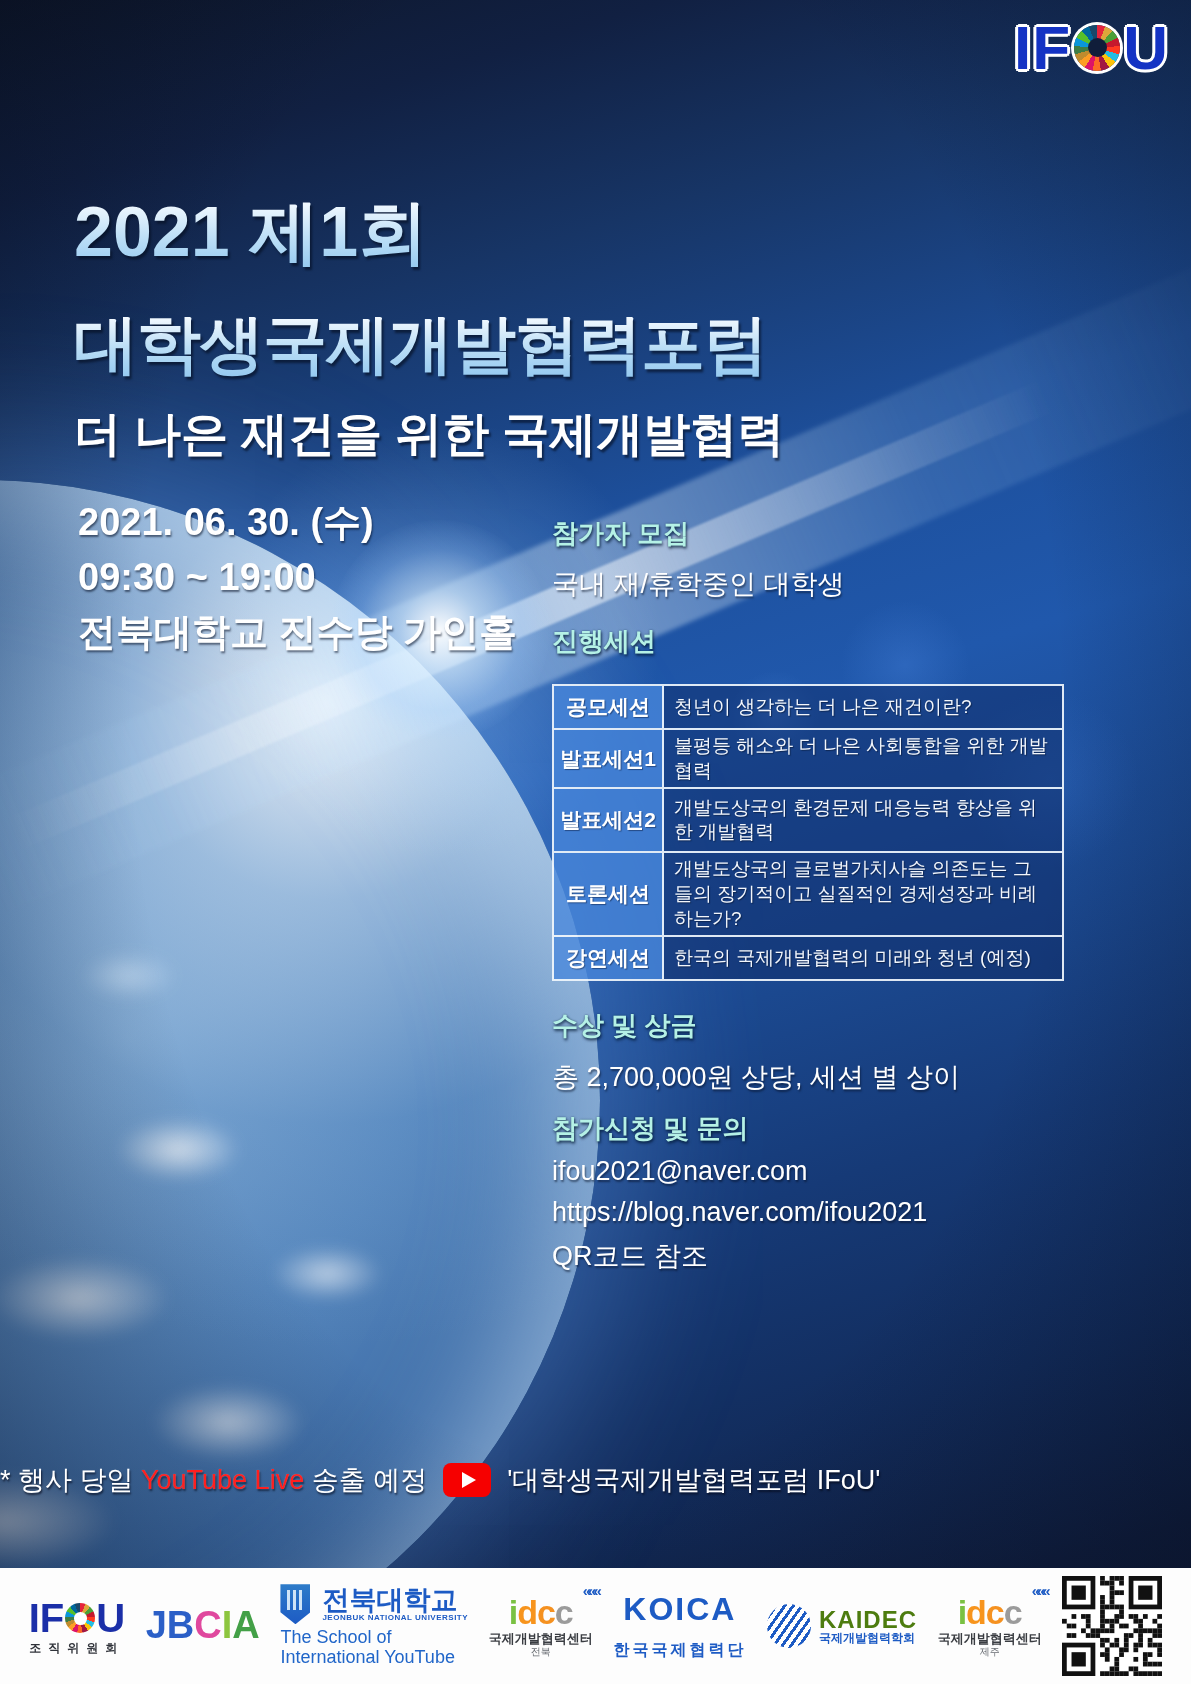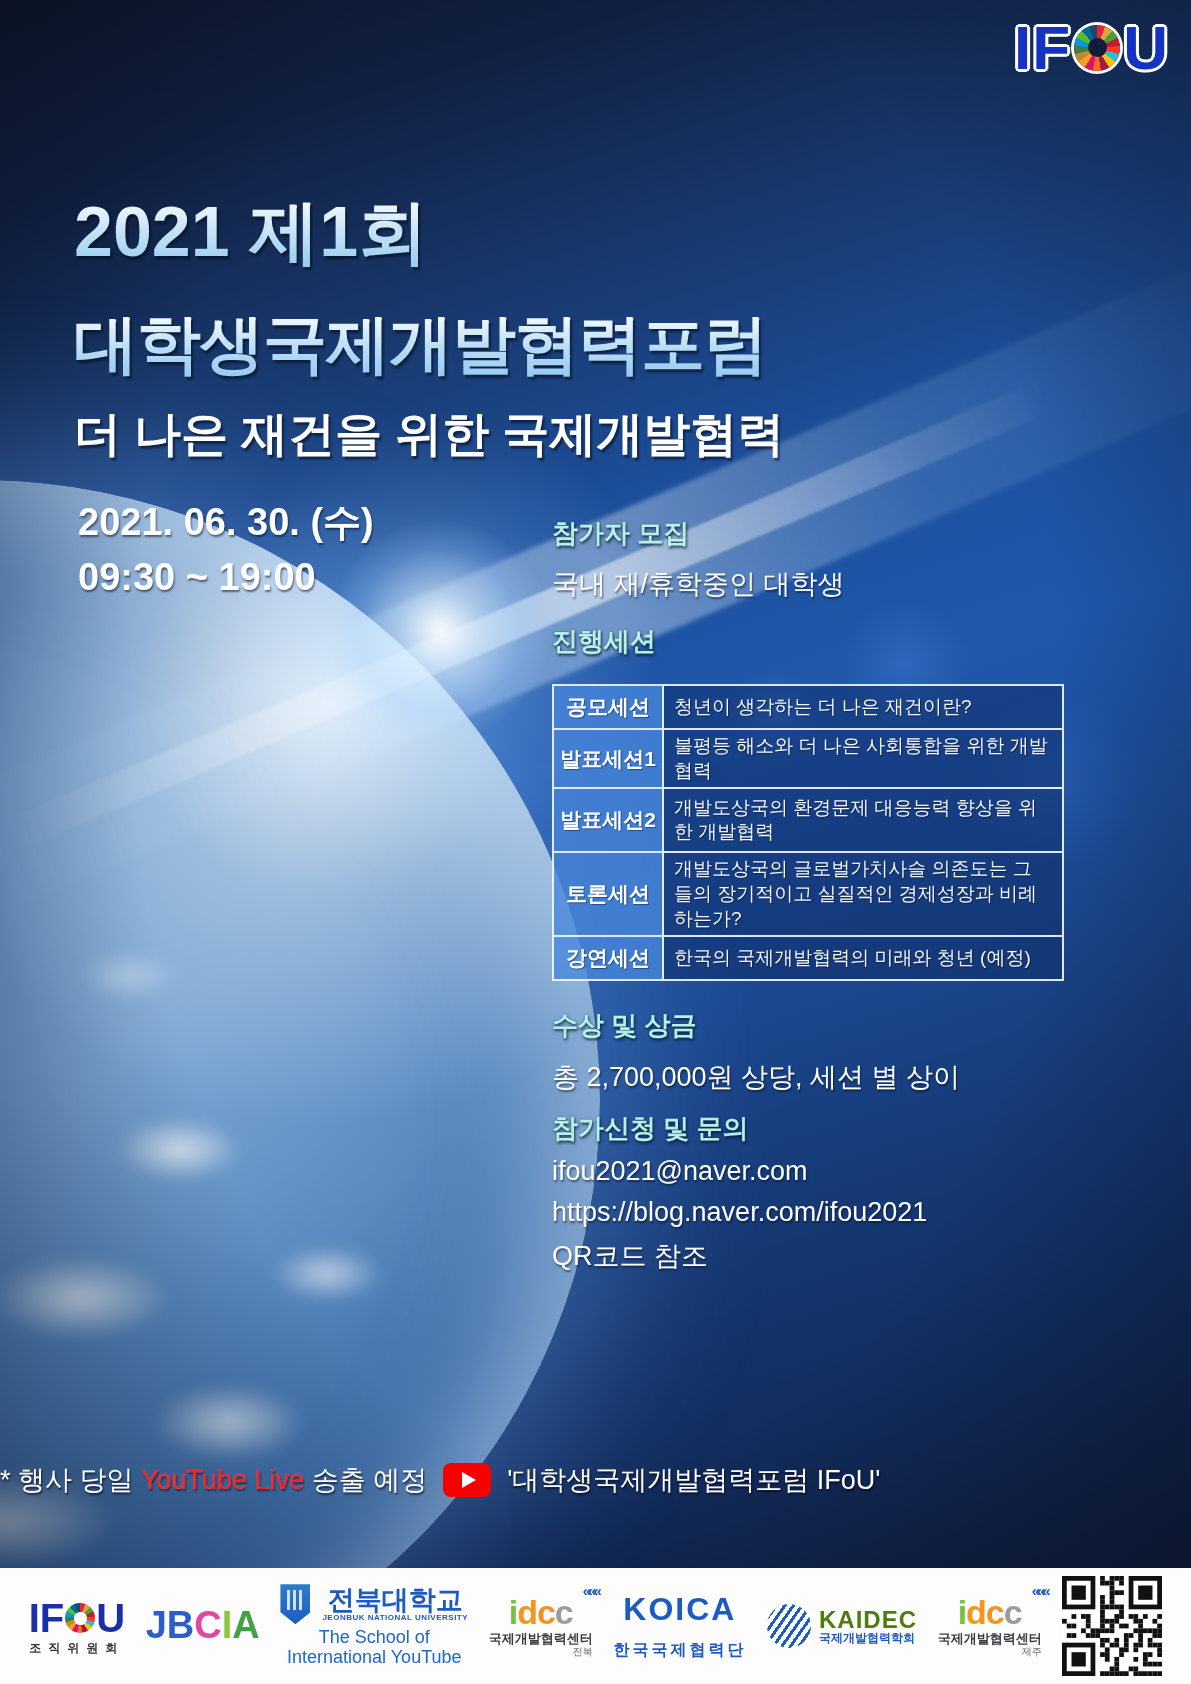--- a/index.html
+++ b/index.html
@@ -101,33 +101,33 @@
     border-top:8px solid transparent;border-bottom:8px solid transparent;}
   
   .footer{position:absolute;left:0;top:1568px;width:100%;height:116px;background:#fdfdfd;
     display:flex;align-items:center;justify-content:space-evenly;padding:0 8px;box-sizing:border-box;}
   .flogo{text-align:center;line-height:1.05;}
   .f-ifou-main{display:flex;align-items:center;justify-content:center;font-size:40px;font-weight:800;color:#1b2fa8;}
   .f-ifou-main .sdg{--hole:#fff;width:30px;height:30px;margin:0 1px;}
   .f-ifou-sub{font-size:12px;color:#30333a;letter-spacing:7px;margin-top:3px;font-weight:600;}
   .f-jbcia{font-size:38px;font-weight:800;letter-spacing:0;}
   .jb-b1{color:#2b5fc7}.jb-c{color:#e0489e}.jb-g1{color:#8dc63f}.jb-g2{color:#43a047}
-  .f-jbnu{display:grid;grid-template-columns:34px auto;grid-column-gap:8px;align-items:center;text-align:center;}
+  .f-jbnu{display:grid;grid-template-columns:34px auto;grid-column-gap:8px;align-items:center;text-align:left;}
   .jbnu-shield{grid-row:1/2;width:30px;height:40px;background:linear-gradient(180deg,#2e7cc9,#1d5bc4);
     clip-path:polygon(0 0,100% 0,100% 70%,50% 100%,0 70%);position:relative;}
   .jbnu-shield::after{content:"";position:absolute;left:7px;top:6px;width:16px;height:20px;
     background:repeating-linear-gradient(90deg,#cfe4f7 0 3px,transparent 3px 6px);}
   .jbnu-name{font-size:27px;font-weight:800;color:#1d5bc4;}
   .jbnu-sub{font-size:8px;font-weight:700;color:#1d5bc4;letter-spacing:.5px;}
   .jbnu-school{grid-column:1/3;font-size:18px;color:#2166c9;margin-top:4px;line-height:1.1;}
   .f-idcc-main{font-size:34px;font-weight:800;letter-spacing:-1px;position:relative;display:inline-block;}
   .id-i{color:#7ac143}.id-d{color:#f7941d}.id-c1{color:#f59120}.id-c2{color:#9b9b9b}
   .idcc-swoosh{position:absolute;right:-26px;top:-12px;font-size:15px;color:#1d5bc4;letter-spacing:-3px;font-weight:700;}
   .f-idcc-sub{font-size:13px;font-weight:700;color:#3a3d42;margin-top:2px;}
-  .f-idcc-region{font-size:10px;color:#6a6e74;text-align:right;margin-top:1px;}
+  .f-idcc-region{font-size:10px;color:#6a6e74;margin-top:1px;}
   .f-koica-main{font-size:32px;font-weight:800;color:#1d5bc4;letter-spacing:2px;position:relative;display:inline-block;}
   .f-koica-sub{font-size:16px;color:#1d5bc4;font-weight:600;letter-spacing:3px;margin-top:16px;}
   .f-kaidec{display:flex;align-items:center;gap:8px;text-align:left;}
   .kaidec-globe{width:44px;height:44px;border-radius:50%;overflow:hidden;
     background:repeating-linear-gradient(125deg,#1d5bc4 0 3px,#ffffff 3px 7px);}
   .kaidec-name{font-size:24px;font-weight:700;color:#4d7c0f;letter-spacing:1px;}
   .kaidec-sub{font-size:12px;font-weight:700;color:#1d5bc4;}
   .qr svg{display:block;}
 </style>
 </head>
@@ -156,20 +156,21 @@
 
   <div class="title">
     <div class="t1">2021 제1회</div>
     <div class="t2">대학생국제개발협력포럼</div>
     <div class="subtitle">더 나은 재건을 위한 국제개발협력</div>
   </div>
 
   <div class="event">
     <div>2021. 06. 30. (수)</div>
     <div>09:30 ~ 19:00</div>
+    <div>전북대학교 진수당 가인홀</div>
   </div>
 
   <div class="rc h-cyan" style="top:516px">참가자 모집</div>
   <div class="rc body-w" style="top:566px">국내 재/휴학중인 대학생</div>
   <div class="rc h-cyan" style="top:624px">진행세션</div>
 
   <div class="stable">
     <div class="srow h46">
       <div class="sname">공모세션</div>
       <div class="sdesc">청년이 생각하는 더 나은 재건이란?</div>

